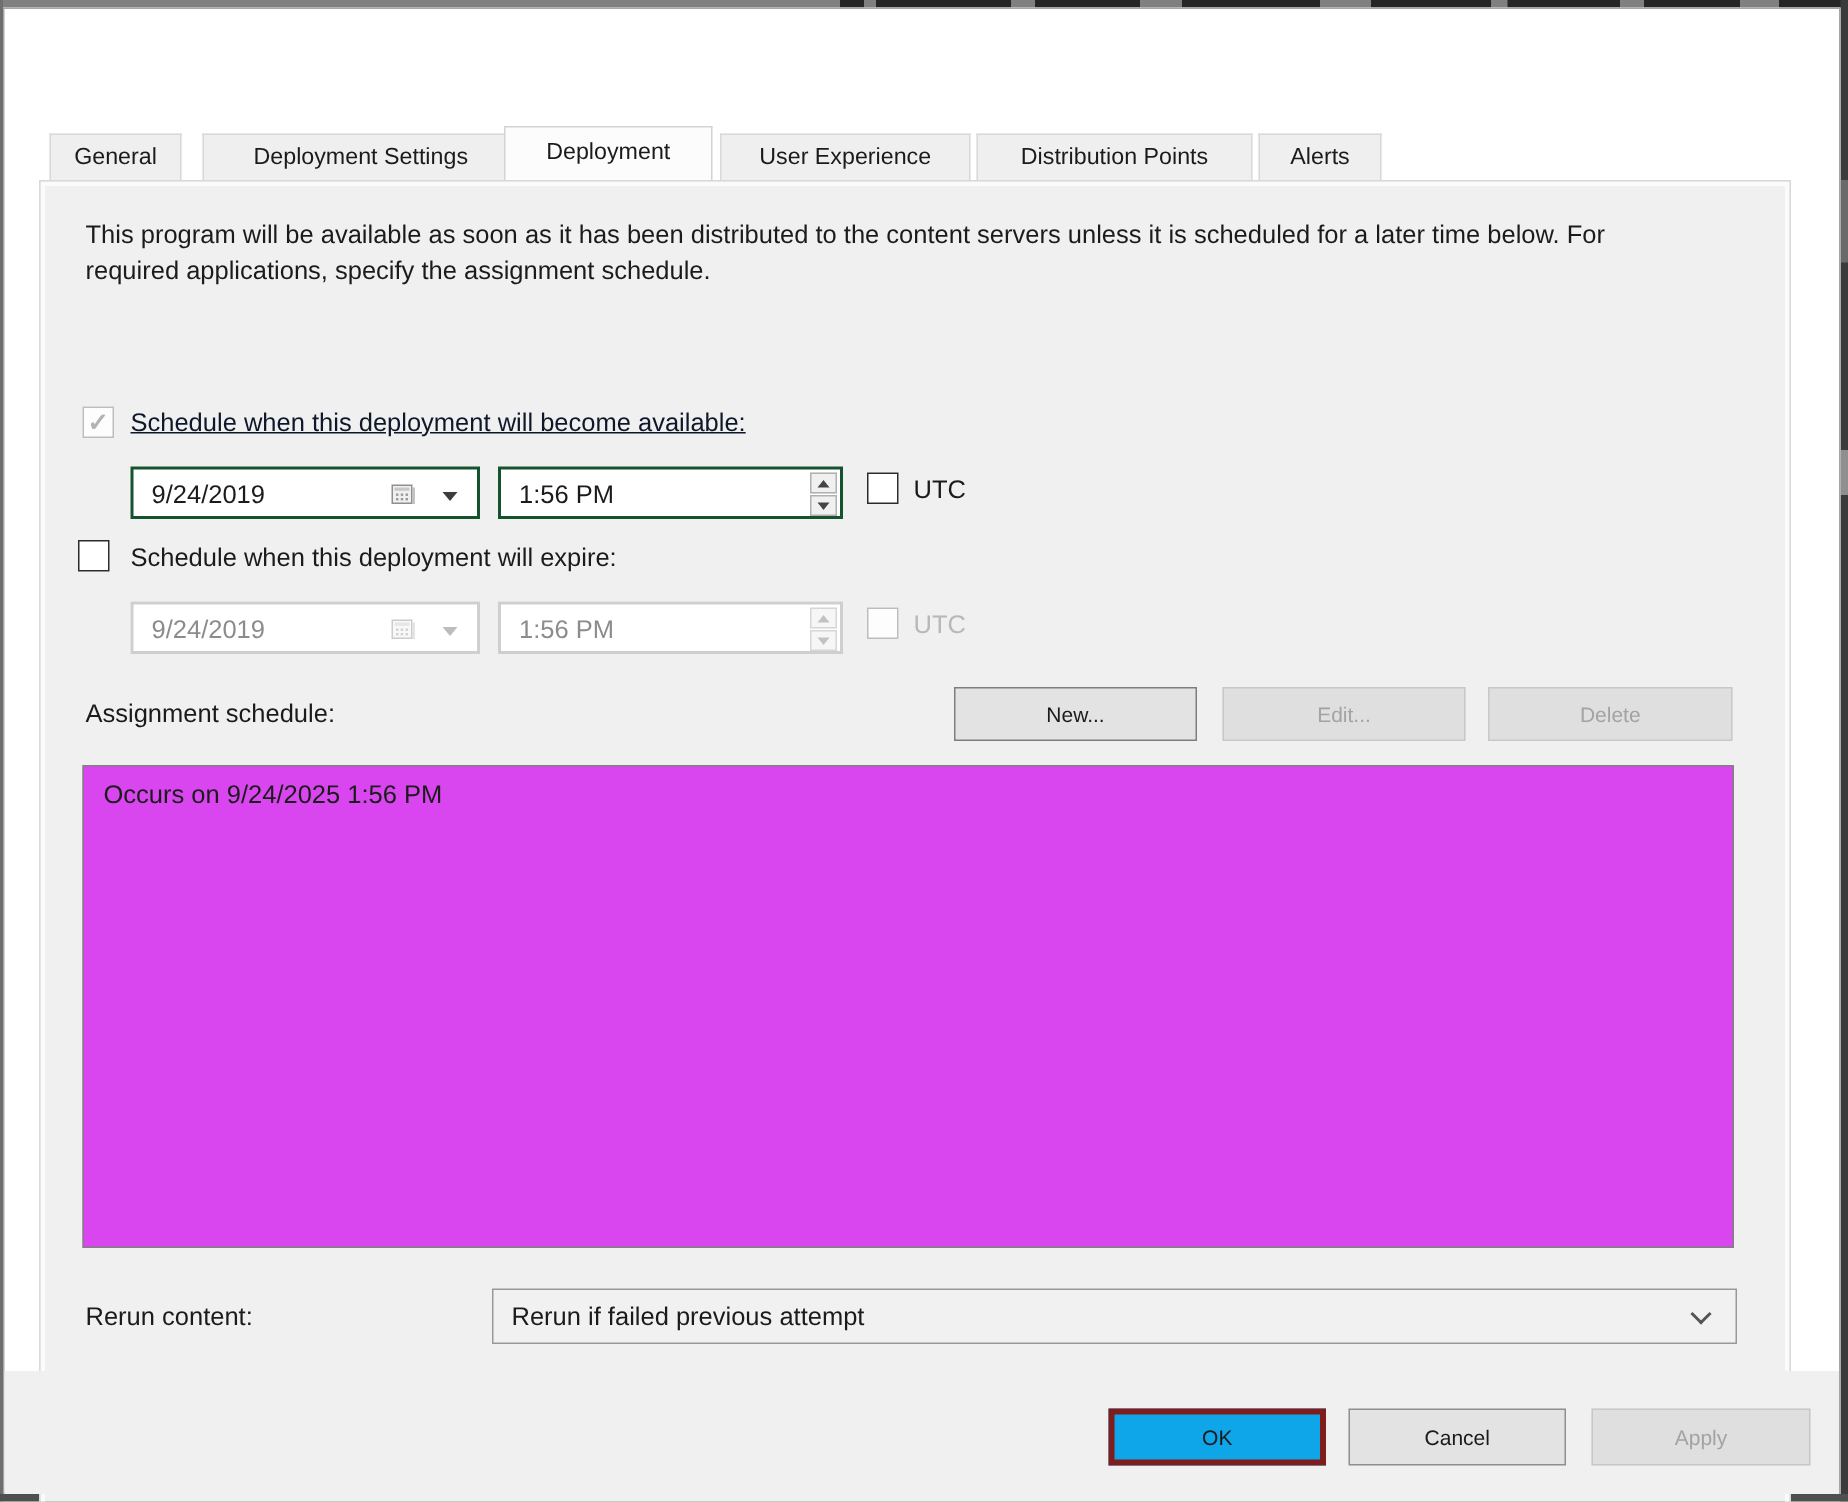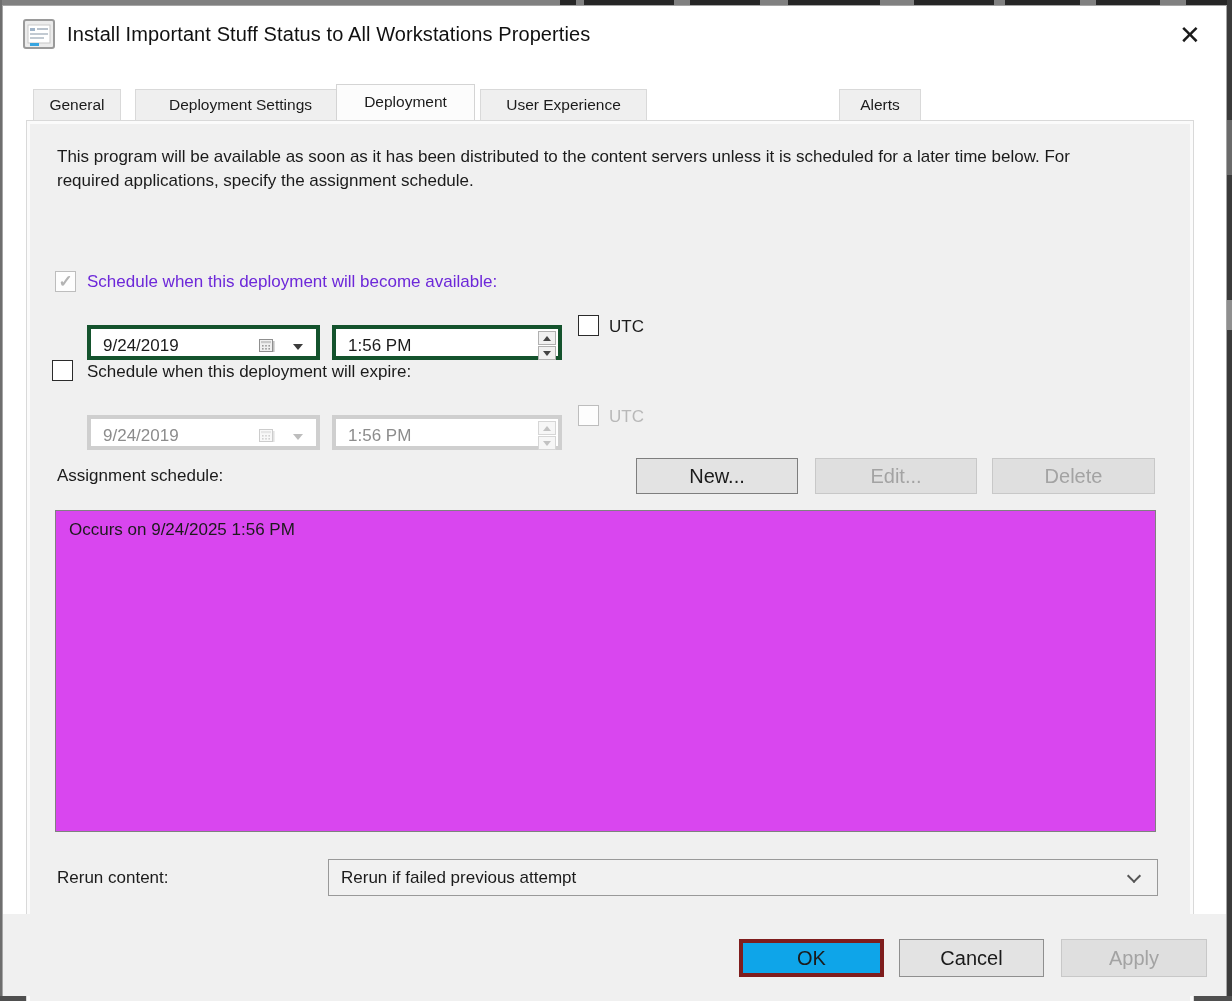--- a/index.html
+++ b/index.html
@@ -57,35 +57,35 @@
     box-shadow: inset 0 0 0 3px #fbfbfb;
     padding-left: 41px;
   }
 
   .para {
     position:absolute; left:30px; top:24px; width:1080px;
     font-size:17px; line-height:24px; color:#1b1b1b;
   }
 
   .lbl { position:absolute; font-size:17px; color:#1b1b1b; white-space:nowrap; }
-  .lbl.dis { color:#6d28d9; }
+  .lbl.dis { color:#0f172a;text-decoration:underline; }
 
   .chk {
     position:absolute; width:21px; height:21px; background:#ffffff;
     border:1px solid #2b2b2b;
   }
   .chk.dis { border-color:#bdbdbd; background:#fdfdfd; }
   .chk .mark {
     display:block; font-size:17px; line-height:19px; text-align:center;
     color:#b3b3b3; font-weight:bold;
   }
 
   
   .field {
-    position:absolute; height:35px; background:#ffffff; border:4px solid #14532d;margin-top:14px;
+    position:absolute; height:35px; background:#ffffff; border:2px solid #14532d;
   }
   .field.dis { border-color:#cfcfcf; }
   .field .val {
     position:absolute; left:12px; top:7px; font-size:17px; color:#1b1b1b; white-space:nowrap;
   }
   .field.dis .val { color:#8c8c8c; }
 
   .cal-icon { position:absolute; right:40px; top:9px; width:18px; height:16px; }
   .field.dis .cal-icon { opacity:.45; }
   .dd-arrow {
@@ -103,21 +103,21 @@
   .spin-btn.up { top:0; } .spin-btn.dn { top:15px; }
   .spin-btn i { position:absolute; left:4px; display:block; width:0; height:0; }
   .spin-btn.up i { top:4px; border-left:4px solid transparent; border-right:4px solid transparent; border-bottom:5px solid #444; }
   .spin-btn.dn i { top:4px; border-left:4px solid transparent; border-right:4px solid transparent; border-top:5px solid #444; }
   .field.dis .spin-btn { border-color:#d6d6d6; background:#f6f6f6; }
   .field.dis .spin-btn.up i { border-bottom-color:#c2c2c2; }
   .field.dis .spin-btn.dn i { border-top-color:#c2c2c2; }
 
   
   .btn {
-    position:absolute; font-family:"Liberation Sans",sans-serif; font-size:20px; color:#1b1b1b;
+    position:absolute; font-family:"Liberation Sans",sans-serif; font-size:14px; color:#1b1b1b;
     background:#e3e3e3; border:1px solid #7e7e7e; text-align:center; cursor:default;
   }
   .btn:disabled, .btn.dis { background:#dfdfdf; border-color:#c8c8c8; color:#a3a3a3; }
   .btn.default { border:4px solid #7f1d1d; background:#0ea5e9; }
 
   
   .listbox {
     position:absolute; left:28px; top:389px; width:1101px; height:322px;
     background:#d946ef; border:1px solid #808080;
   }
@@ -156,39 +156,27 @@
 </div>
 <div class="edge-left"></div>
 <div class="edge-right">
   <div class="patch1"></div>
   <div class="patch2"></div>
 </div>
 <div class="edge-bottom"></div>
 
 <div class="dialog">
 
-  <div class="titlebar">
-    <svg class="app-icon" viewBox="0 0 36 36">
-      <rect x="3" y="4" width="30" height="28" rx="2" fill="#ececec" stroke="#9a9a9a" stroke-width="2"></rect>
-      <rect x="7" y="9" width="22" height="18" fill="#ffffff" stroke="#c7c7c7"></rect>
-      <rect x="9" y="12" width="5" height="3" fill="#9fb3c8"></rect>
-      <rect x="16" y="12" width="11" height="2" fill="#b9c2cc"></rect>
-      <rect x="9" y="17" width="18" height="2" fill="#c2cad2"></rect>
-      <rect x="9" y="21" width="14" height="2" fill="#c2cad2"></rect>
-      <rect x="9" y="27" width="9" height="3" fill="#37a5e0"></rect>
-    </svg>
-    <span class="title-text">Install Important Stuff Status to All Workstations Properties</span>
-    <button class="close-btn">✕</button>
-  </div>
 
   <div class="tabs">
     <div class="tab" style="left:0;width:88px">General</div>
     <div class="tab" style="left:102px;width:211px">Deployment Settings</div>
     <div class="tab active" style="left:303px;width:139px">Deployment</div>
     <div class="tab" style="left:447px;width:167px">User Experience</div>
+    <div class="tab" style="left:618px;width:184px">Distribution Points</div>
     <div class="tab" style="left:806px;width:82px">Alerts</div>
   </div>
 
   <div class="tabpage">
 
     <div class="para">This program will be available as soon as it has been distributed to the content servers unless it is scheduled for a later time below. For required applications, specify the assignment schedule.</div>
 
     <div class="chk dis" style="left:28px;top:150px">
       <span class="mark">✓</span>
     </div>

